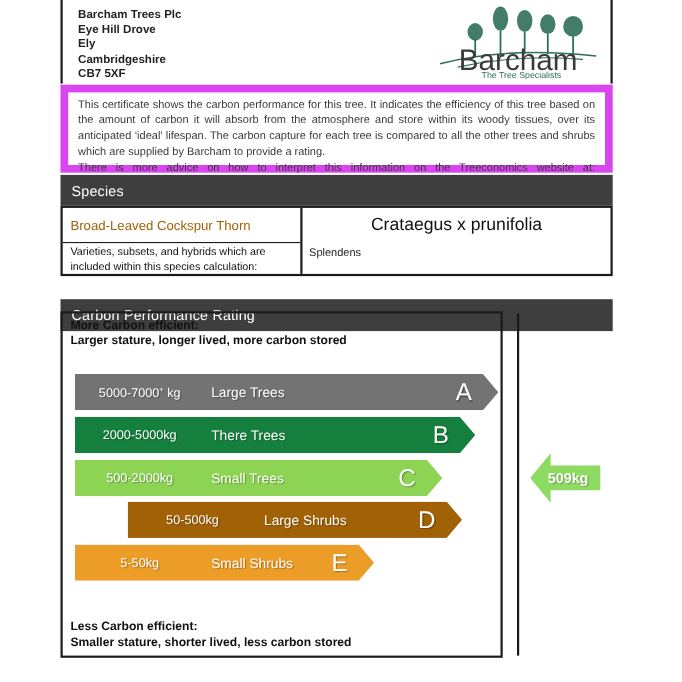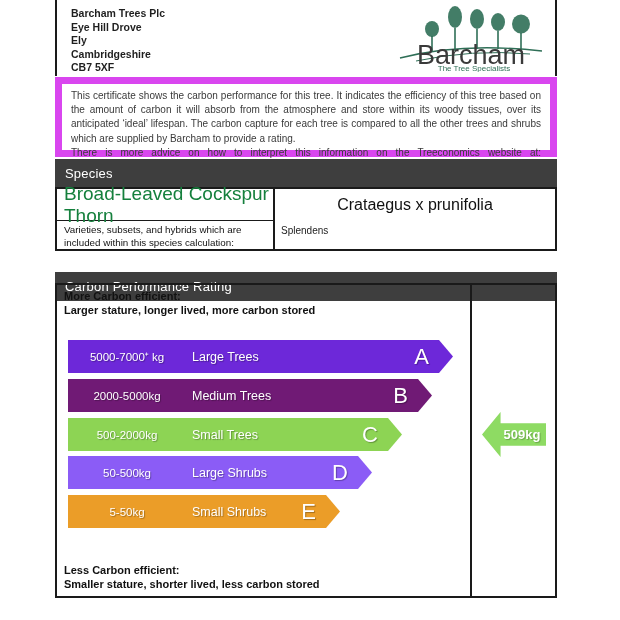--- a/index.html
+++ b/index.html
@@ -22,46 +22,46 @@
 
   .section-bar{position:absolute;left:55px;width:502px;box-sizing:border-box;color:#fff;
     font-size:13px;letter-spacing:.2px;padding:7px 0 0 10px;}
   .bar-species{top:159px;height:28px;}
   .bar-cpr{top:252px;height:29px;}
 
   .species-table{position:absolute;left:55px;top:187px;width:502px;height:64px;border:2px solid #1a1a1a;box-sizing:border-box;}
   .species-table .col-divider{position:absolute;left:216px;top:0;width:2px;height:100%;background:#1a1a1a;}
   .species-table .row-divider{position:absolute;left:0;top:31px;width:216px;height:1px;background:#1a1a1a;}
   .cell-common{position:absolute;left:0;top:0;width:216px;height:31px;display:flex;align-items:center;
-    padding-left:7px;font-size:19px;color:#15803d;}
+    padding-left:7px;font-size:12px;color:#a16207;}
   .cell-latin{position:absolute;left:218px;top:0;width:280px;height:31px;display:flex;align-items:center;justify-content:center;
     font-size:16px;color:#111;}
   .cell-varlabel{position:absolute;left:0;top:32px;width:210px;padding:3px 0 0 7px;font-size:9.8px;font-weight:normal;line-height:12.5px;color:#111;}
   .cell-varvalue{position:absolute;left:218px;top:32px;width:275px;padding:4px 0 0 6px;font-size:10px;color:#222;}
 
-  .chart-box{position:absolute;left:55px;top:283px;width:502px;height:315px;border:2px solid #1a1a1a;box-sizing:border-box;}
+  .chart-box{position:absolute;left:55px;top:283px;width:402px;height:315px;border:2px solid #1a1a1a;box-sizing:border-box;}
   .chart-divider{position:absolute;left:413px;top:0;width:2px;height:100%;background:#1a1a1a;}
 
   .eff-note{position:absolute;left:7px;font-size:11px;font-weight:bold;line-height:14px;color:#111;}
   .eff-note.more{top:4px;}
   .eff-note.less{top:278px;}
 
   .band{position:absolute;left:11px;height:33px;
     clip-path:polygon(0 0,calc(100% - 14px) 0,100% 50%,calc(100% - 14px) 100%,0 100%);
     color:#fff;filter:drop-shadow(1px 2px 1.5px rgba(0,0,0,.28));}
   .band-range{position:absolute;left:0;top:0;width:118px;height:33px;display:flex;align-items:center;justify-content:center;
     font-size:11.5px;text-shadow:1px 1px 1px rgba(0,0,0,.3);}
   .band-label{position:absolute;left:124px;top:0;height:33px;display:flex;align-items:center;
     font-size:12.5px;text-shadow:1px 1px 1px rgba(0,0,0,.3);}
   .band-grade{position:absolute;right:24px;top:0;height:33px;display:flex;align-items:center;
     font-size:22px;text-shadow:1px 1px 1px rgba(0,0,0,.3);}
 
   .current-arrow{position:absolute;left:425px;top:127px;width:64px;height:45px;
     clip-path:polygon(0 50%,29% 0,29% 25%,100% 25%,100% 75%,29% 75%,29% 100%);
-    display:flex;align-items:center;justify-content:center;padding-left:16px;box-sizing:border-box;
+    display:flex;align-items:center;justify-content:flex-start;padding-left:16px;box-sizing:border-box;
     color:#fff;font-size:13px;font-weight:bold;text-shadow:1px 1px 1px rgba(0,0,0,.25);
     filter:drop-shadow(1px 2px 1.5px rgba(0,0,0,.25));}
 </style>
 </head>
 <body>
 
 <div class="page">
 
   <div class="top-rule left"></div>
   <div class="top-rule right"></div>
@@ -116,36 +116,36 @@
   <div class="section-bar bar-cpr" style="background: rgb(62, 62, 62); margin-top: 20px;">Carbon Performance Rating</div>
 
   <div class="chart-box">
     <div class="chart-divider"></div>
 
     <div class="eff-note more">
       <div>More Carbon efficient:</div>
       <div>Larger stature, longer lived, more carbon stored</div>
     </div>
 
-    <div class="band" style="background: #6d28d9; width: 385px; top: 55px;">
+    <div class="band" style="background: #737373; width: 385px; top: 55px;">
       <span class="band-range">5000-7000⁺ kg</span>
       <span class="band-label">Large Trees</span>
       <span class="band-grade">A</span>
     </div>
-    <div class="band" style="background: #701a75; width: 364px; top: 94px;">
+    <div class="band" style="background: #15803d; width: 364px; top: 94px;">
       <span class="band-range">2000-5000kg</span>
-      <span class="band-label">Medium Trees</span>
+      <span class="band-label">There Trees</span>
       <span class="band-grade">B</span>
     </div>
     <div class="band" style="background: rgb(141, 212, 84); width: 334px; top: 133px;">
       <span class="band-range">500-2000kg</span>
       <span class="band-label">Small Trees</span>
       <span class="band-grade">C</span>
     </div>
-    <div class="band" style="background: #8b5cf6; width: 304px; top: 171px;">
+    <div class="band" style="background: #a16207; width: 304px; top: 171px; margin-left: 48px;">
       <span class="band-range">50-500kg</span>
       <span class="band-label">Large Shrubs</span>
       <span class="band-grade">D</span>
     </div>
     <div class="band" style="background: rgb(235, 157, 40); width: 272px; top: 210px;">
       <span class="band-range">5-50kg</span>
       <span class="band-label">Small Shrubs</span>
       <span class="band-grade">E</span>
     </div>
 

